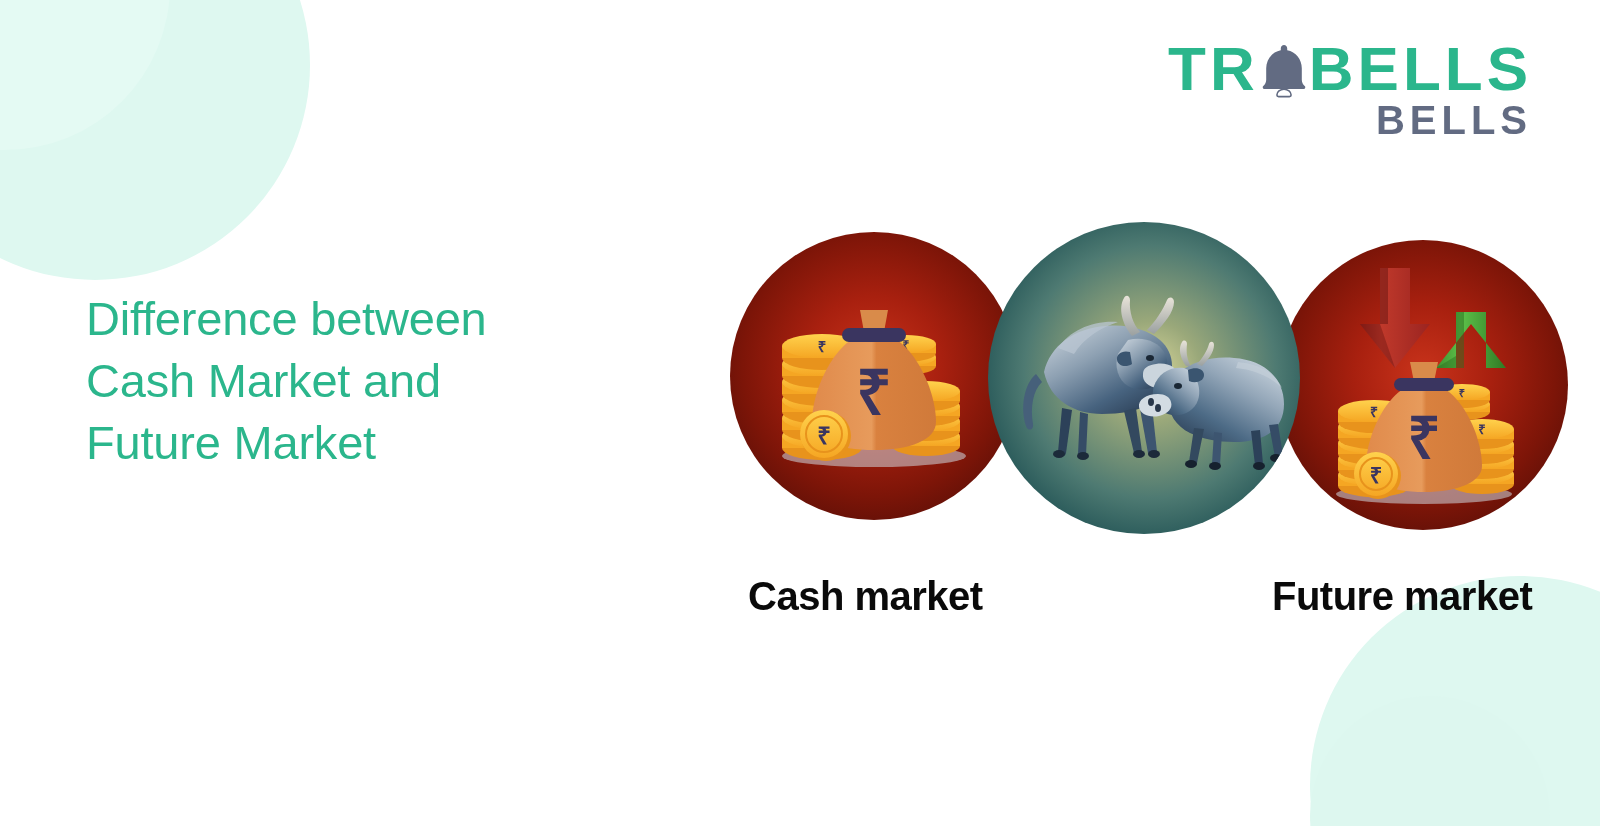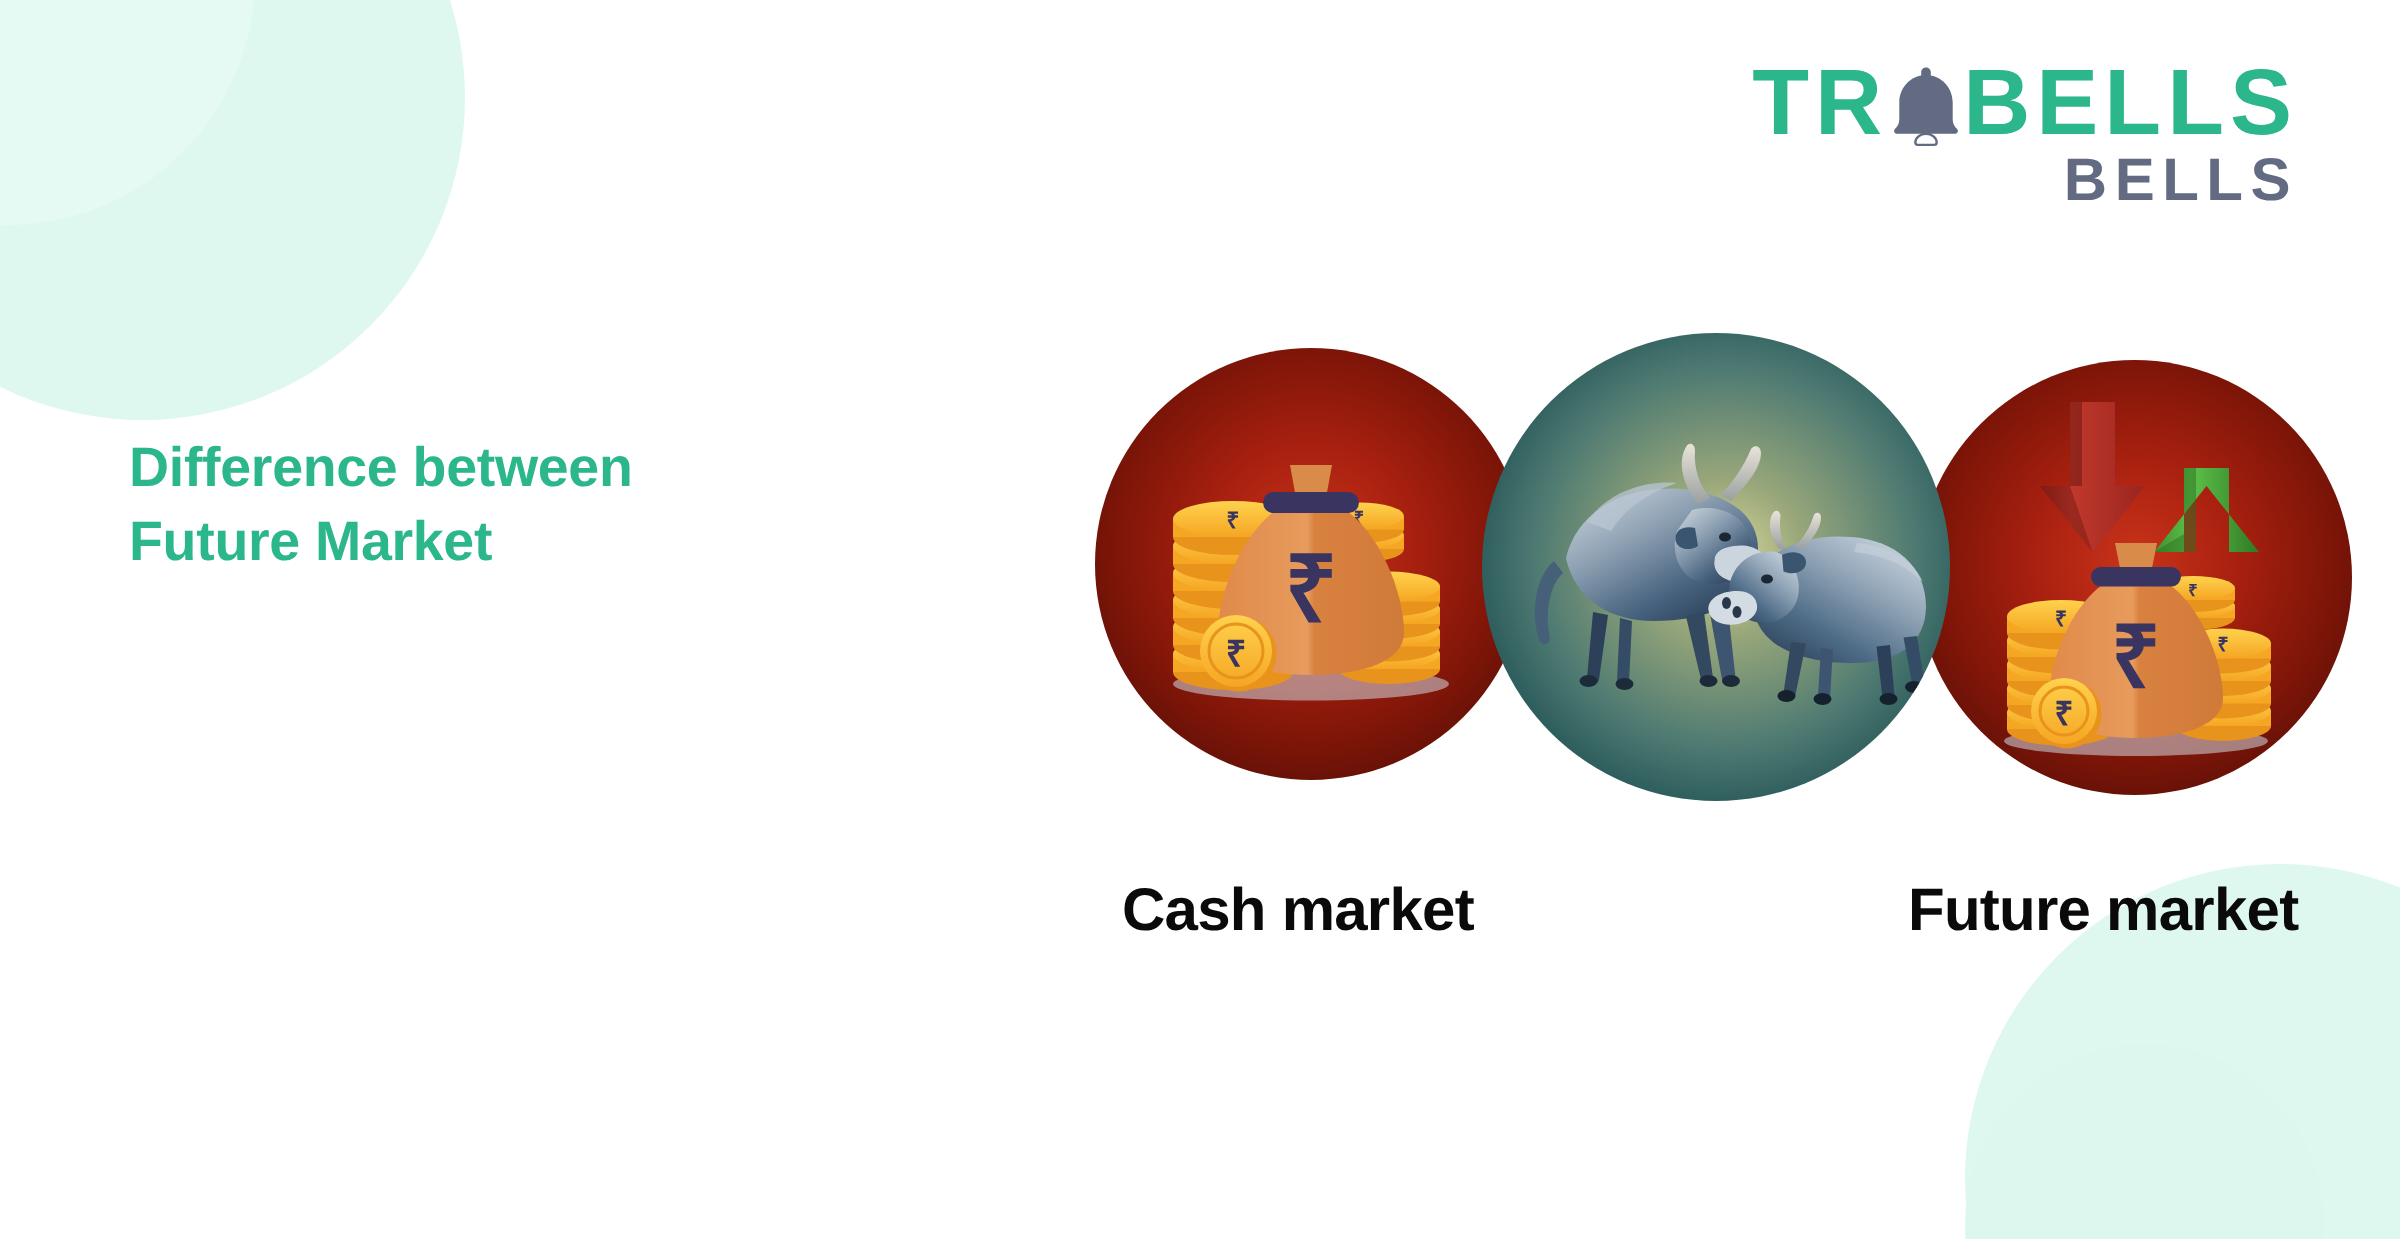--- a/index.html
+++ b/index.html
@@ -88,22 +88,22 @@
     line-height: 1;
   }
 
   
   .headline {
     position: absolute;
     left: 86px;
     top: 288px;
     width: 560px;
     color: #2bb68c;
-    font-size: 37px;
-    font-weight: 700;
+    font-size: 47px;
+    font-weight: 400;
     line-height: 1.32;
     letter-spacing: -0.2px;
   }
 
   
   .cluster {
     position: absolute;
     left: 730px;
     top: 222px;
     width: 840px;
@@ -147,21 +147,20 @@
   }
 
   
   .caption {
     position: absolute;
     color: #0a0a0a;
     font-size: 40px;
     font-weight: 700;
     letter-spacing: -0.5px;
     white-space: nowrap;
-    margin-top: 11px;
   }
   .caption-cash { left: 748px; top: 574px; }
   .caption-future { left: 1272px; top: 574px; }
 </style>
 </head>
 <body>
 
 <div class="canvas">
 
   <div class="deco deco-tl-big"></div>
@@ -178,20 +177,21 @@
           <path d="M23 47.2 c3.9 0 7.1 2.6 7.1 5.8 c0 0.9 -0.8 1.6 -1.7 1.6 h-10.8 c-0.9 0 -1.7 -0.7 -1.7 -1.6 c0 -3.2 3.2 -5.8 7.1 -5.8 Z" fill="#ffffff" stroke="#626b82" stroke-width="1.6"></path>
         </svg>
       </span>
       <span>BELLS</span>
     </div>
     <div class="logo-sub">BELLS</div>
   </div>
 
   <div class="headline">
     <div>Difference between</div>
+    <div>Cash Market and</div>
     <div>Future Market</div>
   </div>
 
   <div class="cluster">
 
     <div class="bubble bubble-cash">
       <svg viewBox="0 0 288 288" xmlns="http://www.w3.org/2000/svg" aria-hidden="true">
         <defs>
           <linearGradient id="bagGradA" x1="0" y1="0" x2="1" y2="0">
             <stop offset="0%" stop-color="#e08a4b"></stop>

